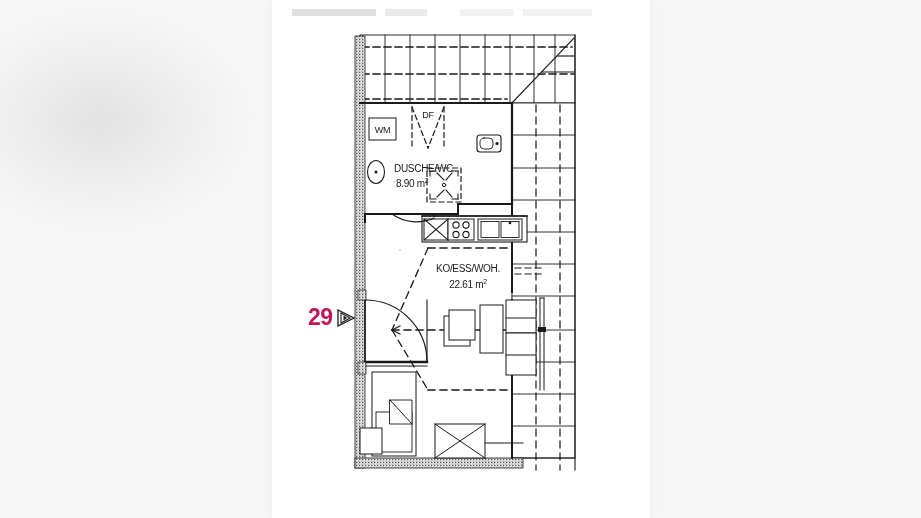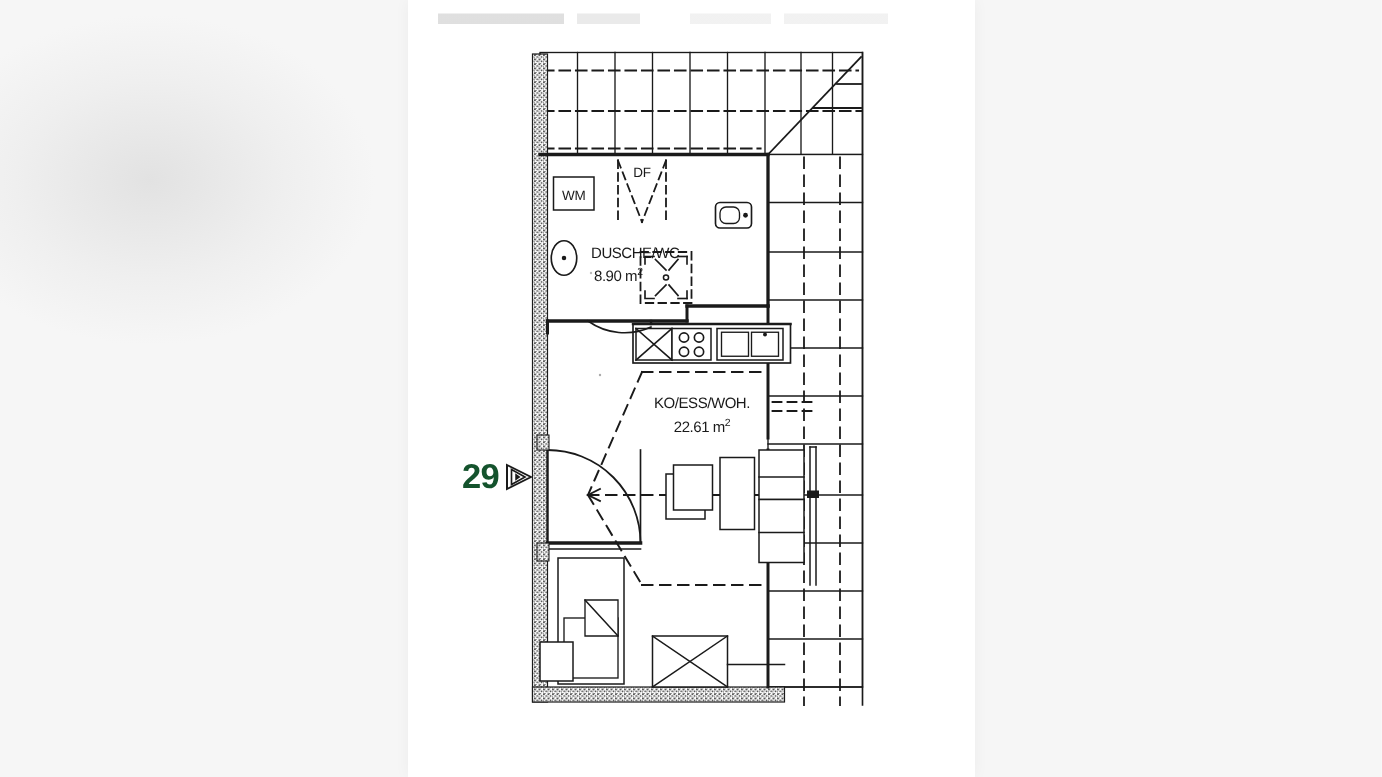--- a/index.html
+++ b/index.html
@@ -38,21 +38,21 @@
     filter:blur(.4px);
     font-size:0;color:transparent;overflow:hidden;
   }
   
   #unit-marker{
     position:absolute;left:308px;top:306px;
     display:flex;align-items:center;gap:4px;
   }
   #unit-number{
     font-family:"Liberation Sans", sans-serif;
-    font-size:23px;font-weight:bold;color:#14532d;letter-spacing:-.5px;
+    font-size:23px;font-weight:bold;color:#be185d;letter-spacing:-.5px;
     line-height:1;
   }
   #unit-arrow svg{display:block;}
   
   #plan{position:absolute;left:0;top:0;}
   text{font-family:"Liberation Sans", sans-serif;fill:#1a1a1a;}
   .rm-name{font-size:10px;letter-spacing:-.3px;}
   .rm-area{font-size:10px;letter-spacing:-.3px;}
   .tag{font-size:9px;letter-spacing:-.2px;}
 </style>

